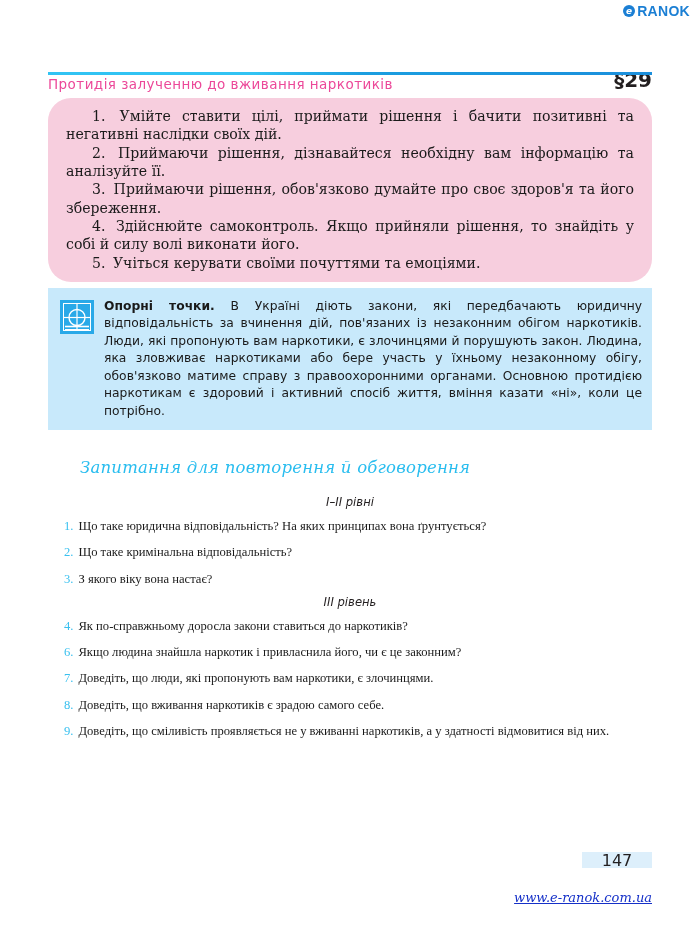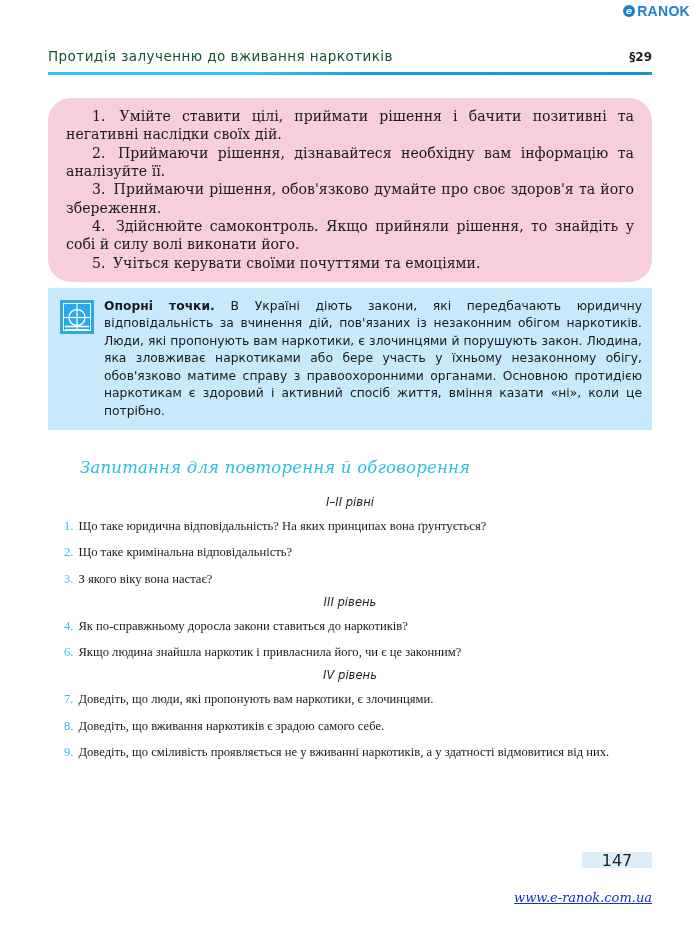--- a/index.html
+++ b/index.html
@@ -61,25 +61,26 @@
     left: 48px;
     right: 48px;
     top: 48px;
     display: flex;
     align-items: flex-end;
     justify-content: space-between;
   }
   .running-head-title {
     font-size: 13.5px;
     letter-spacing: 0.45px;
-    color: #14532d;
-    font-family: "DejaVu Sans", sans-serif;
+    color: #ec4899;
+    font-family: "DejaVu Sans", sans-serif;
+    margin-top: 28px;
   }
   .running-head-section {
-    font-size: 12px;
+    font-size: 20px;
     font-weight: bold;
     color: #231f20;
     font-family: "DejaVu Sans", sans-serif;
     padding-left: 20px;
   }
   .head-rule {
     position: absolute;
     left: 48px;
     right: 48px;
     top: 72px;
@@ -255,21 +256,20 @@
   <div class="questions-heading">Запитання для повторення й обговорення</div>
 
   <div class="questions">
       <div class="level-label">I–II рівні</div>
       <p class="q"><span class="qnum">1.</span><span>Що таке юридична відповідальність? На яких принципах вона ґрунтується?</span></p>
       <p class="q"><span class="qnum">2.</span><span>Що таке кримінальна відповідальність?</span></p>
       <p class="q"><span class="qnum">3.</span><span>З якого віку вона настає?</span></p>
       <div class="level-label">III рівень</div>
       <p class="q"><span class="qnum">4.</span><span>Як по-справжньому доросла закони ставиться до наркотиків?</span></p>
       <p class="q"><span class="qnum">6.</span><span>Якщо людина знайшла наркотик і привласнила його, чи є це законним?</span></p>
-      <div class="level-label">IV рівень</div>
       <p class="q"><span class="qnum">7.</span><span>Доведіть, що люди, які пропонують вам наркотики, є злочинцями.</span></p>
       <p class="q"><span class="qnum">8.</span><span>Доведіть, що вживання наркотиків є зрадою самого себе.</span></p>
       <p class="q"><span class="qnum">9.</span><span>Доведіть, що сміливість проявляється не у вживанні наркотиків, а у здатності відмовитися від них.</span></p>
     </div>
 
   <div class="page-number">147</div>
   <div class="site-link">www.e-ranok.com.ua</div>
 
 </div>
 

